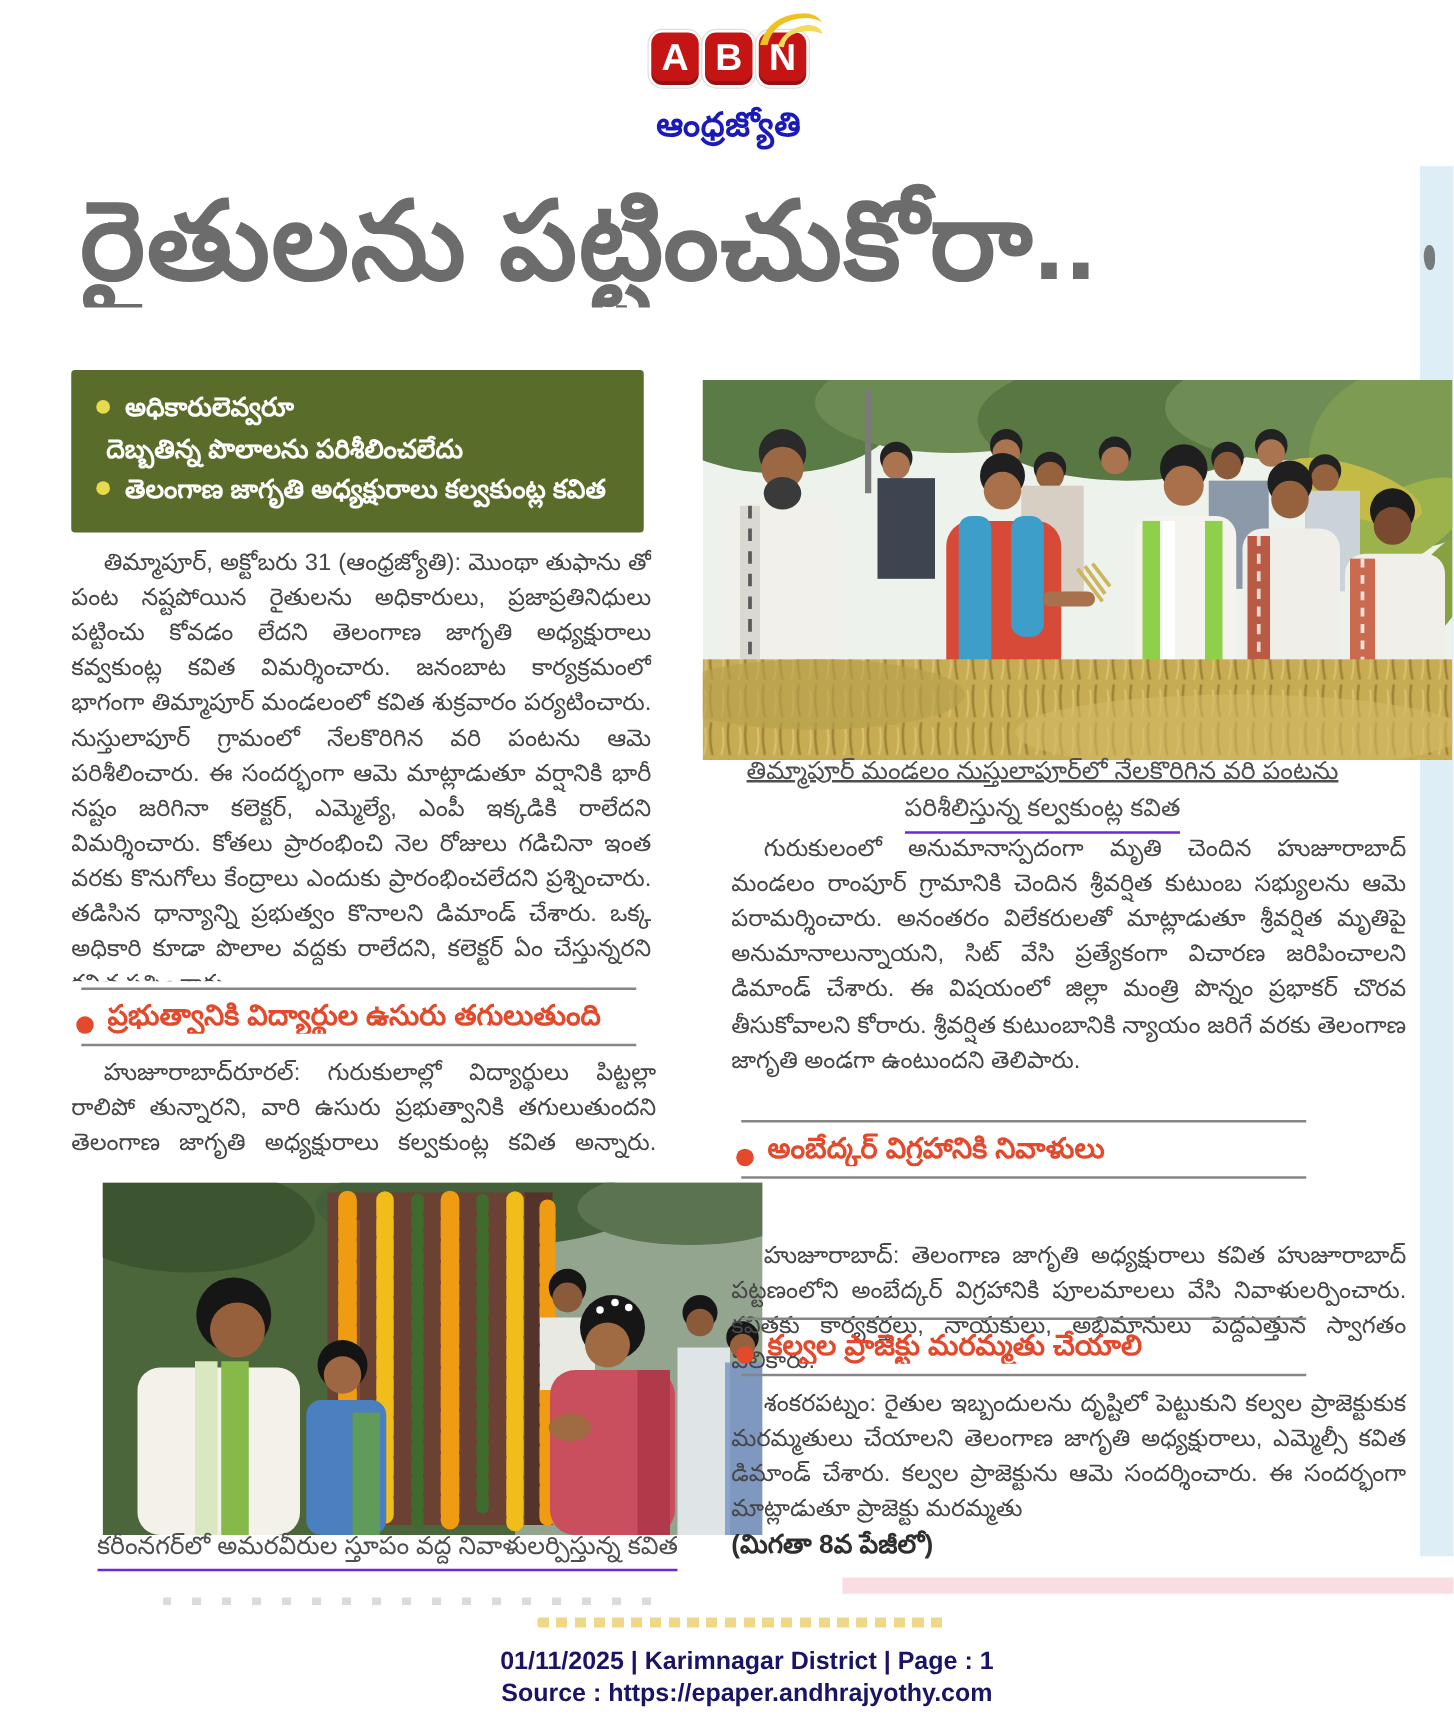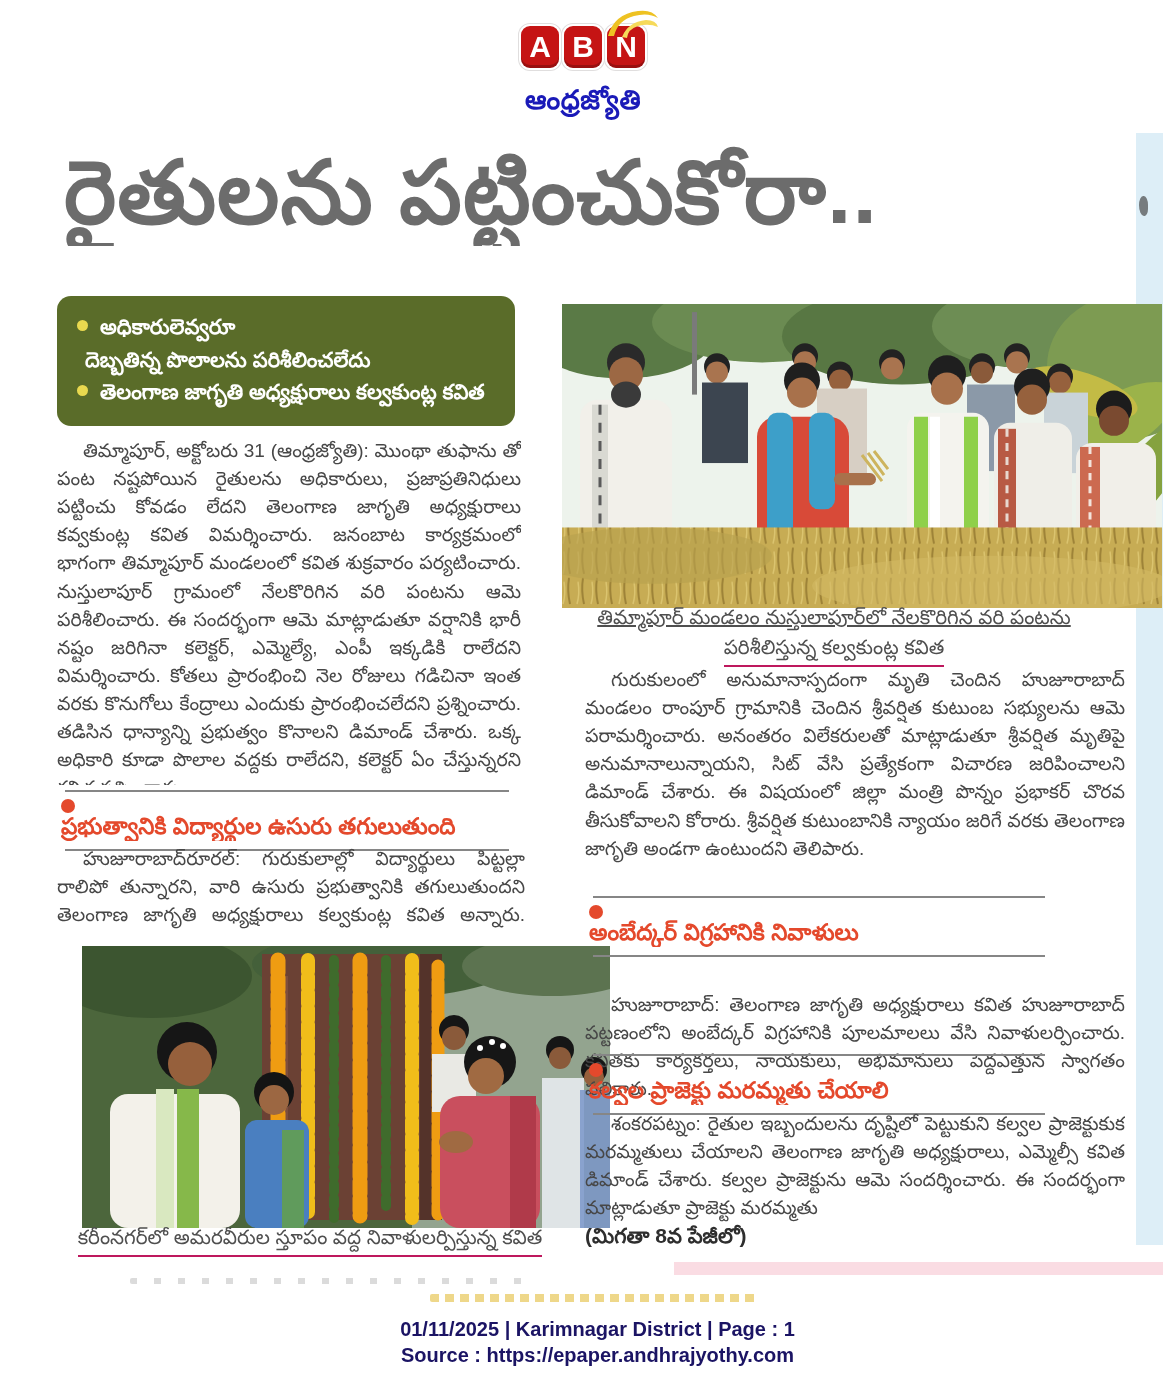--- a/index.html
+++ b/index.html
@@ -27,58 +27,58 @@
   }
 
   
   .strip-blue { position:absolute; left:1136px; top:133px; width:27px; height:1112px; background:#ddeef7; }
   .strip-mark { position:absolute; left:1139px; top:196px; width:9px; height:20px; background:#4a4a4a; border-radius:50% 50% 40% 60%; opacity:.7; }
   .strip-pink { position:absolute; left:674px; top:1262px; width:489px; height:13px; background:#fadce3; }
 
   
   .green-box {
     position:absolute; left:57px; top:296px; width:458px; height:130px;
-    background:#5a6c29; border-radius:14px; padding:15px 18px; box-sizing:border-box;
+    background:#5a6c29; border-radius:3px; padding:15px 18px; box-sizing:border-box;
     color:#ffffff; font-weight:bold; font-size:21px;
   }
   .gb-row { display:flex; align-items:flex-start; line-height:1.55; }
   .gb-dot { flex:0 0 11px; width:11px; height:11px; border-radius:50%; background:#e9d94f; margin:9px 12px 0 2px; }
   .gb-cont { margin-left:10px; line-height:1.55; }
 
   
   .body-text {
     position:absolute; margin:0; text-align:justify; color:#474747;
     font-size:19px; line-height:1.48; overflow:hidden; text-indent:26px;
   }
   #lead-par      { left:57px;  top:437px;  width:464px; height:348px; }
   #left-par2     { left:57px;  top:845px;  width:468px; height:84px;  }
   #right-par1    { left:585px; top:666px;  width:540px; height:238px; }
   #right-par2    { left:585px; top:950px;  width:540px; height:106px;margin-top:41px; }
   #right-par3    { left:585px; top:1110px; width:540px; height:112px; }
 
   
   .subhead { position:absolute; }
   .subhead .rule { height:0; border-top:2px solid #868686; margin:0 8px; }
-  .sh-row { display:flex; align-items:flex-start; padding:7px 0 8px 4px;flex-direction:column; }
+  .sh-row { display:flex; align-items:flex-end; padding:7px 0 8px 4px; }
   .sh-dot { width:14px; height:14px; border-radius:50%; background:#e4492c; margin-right:11px; flex:0 0 14px; }
   .sh-text { color:#e4492c; font-weight:bold; font-size:23px; line-height:1.2; white-space:nowrap; overflow:hidden; }
   #subhead-left  { left:57px;  top:790px;  width:460px; }
   #subhead-amb   { left:585px; top:896px;  width:468px; }
   #subhead-proj  { left:585px; top:1054px; width:468px; }
 
   
   .photo { position:absolute; overflow:hidden; }
   #photo-field    { left:522px; top:288px; width:600px; height:304px; }
   #photo-memorial { left:42px;  top:930px; width:528px; height:282px; }
   .photo svg { display:block; width:100%; height:100%; }
 
   
   .caption { position:absolute; margin:4px; text-align:center; color:#4f4f4f; font-size:20px; line-height:1.5;text-decoration:underline; }
   #caption-right { left:535px; top:598px; width:590px; }
-  #caption-right .u, .caption .u { border-bottom:2px solid #be185d; padding-bottom:3px; display:inline-block; }
+  #caption-right .u, .caption .u { border-bottom:2px solid #6d28d9; padding-bottom:3px; display:inline-block; }
   #caption-left { left:42px; top:1218px; width:528px; }
 
   
   .continuation {
     position:absolute; left:585px; top:1224px; width:540px; margin:0;
     text-align:left; color:#2e2e2e; font-weight:bold; font-size:21px;
   }
 
   
   .cut-text {

